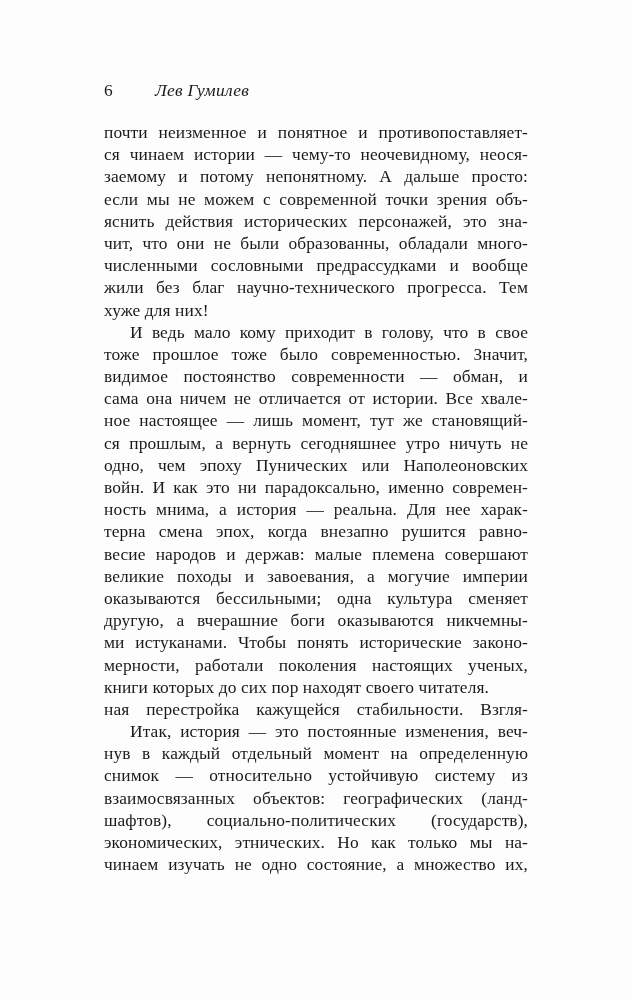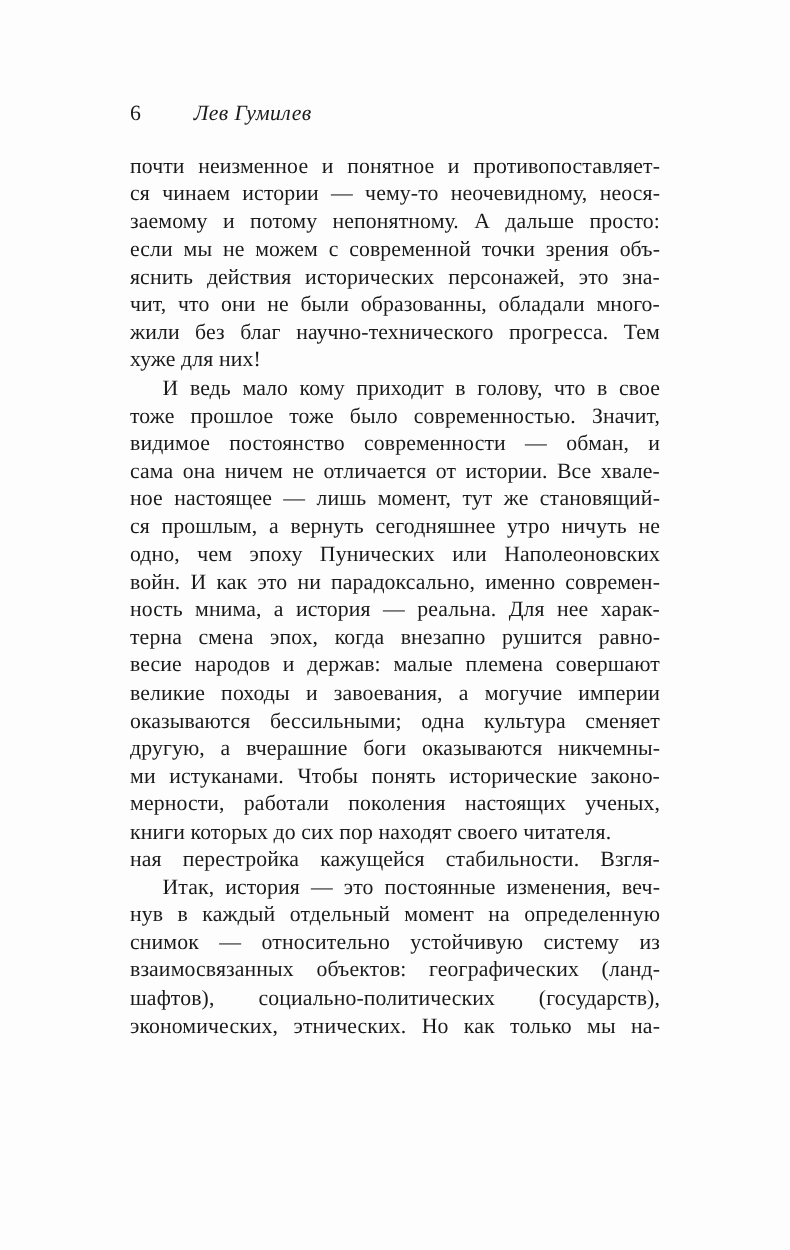--- a/index.html
+++ b/index.html
@@ -75,20 +75,21 @@
 
   <div class="body-text">
 
     <div class="paragraph">
       <div class="line">почти неизменное и понятное и противопоставляет-</div>
       <div class="line">ся чинаем истории — чему-то неочевидному, неося-</div>
       <div class="line">заемому и потому непонятному. А дальше просто:</div>
       <div class="line">если мы не можем с современной точки зрения объ-</div>
       <div class="line">яснить действия исторических персонажей, это зна-</div>
       <div class="line">чит, что они не были образованны, обладали много-</div>
+      <div class="line">численными сословными предрассудками и вообще</div>
       <div class="line">жили без благ научно-технического прогресса. Тем</div>
       <div class="line flush-left">хуже для них!</div>
     </div>
 
     <div class="paragraph">
       <div class="line indent">И ведь мало кому приходит в голову, что в свое</div>
       <div class="line">тоже прошлое тоже было современностью. Значит,</div>
       <div class="line">видимое постоянство современности — обман, и</div>
       <div class="line">сама она ничем не отличается от истории. Все хвале-</div>
       <div class="line">ное настоящее — лишь момент, тут же становящий-</div>
@@ -107,16 +108,17 @@
     </div>
 
     <div class="paragraph">
       <div class="line">ная перестройка кажущейся стабильности. Взгля-</div>
       <div class="line indent">Итак, история — это постоянные изменения, веч-</div>
       <div class="line">нув в каждый отдельный момент на определенную</div>
       <div class="line">снимок — относительно устойчивую систему из</div>
       <div class="line">взаимосвязанных объектов: географических (ланд-</div>
       <div class="line">шафтов), социально-политических (государств),</div>
       <div class="line">экономических, этнических. Но как только мы на-</div>
+      <div class="line">чинаем изучать не одно состояние, а множество их,</div>
     </div>
 
   </div>
 </div>
 
 </body></html>

